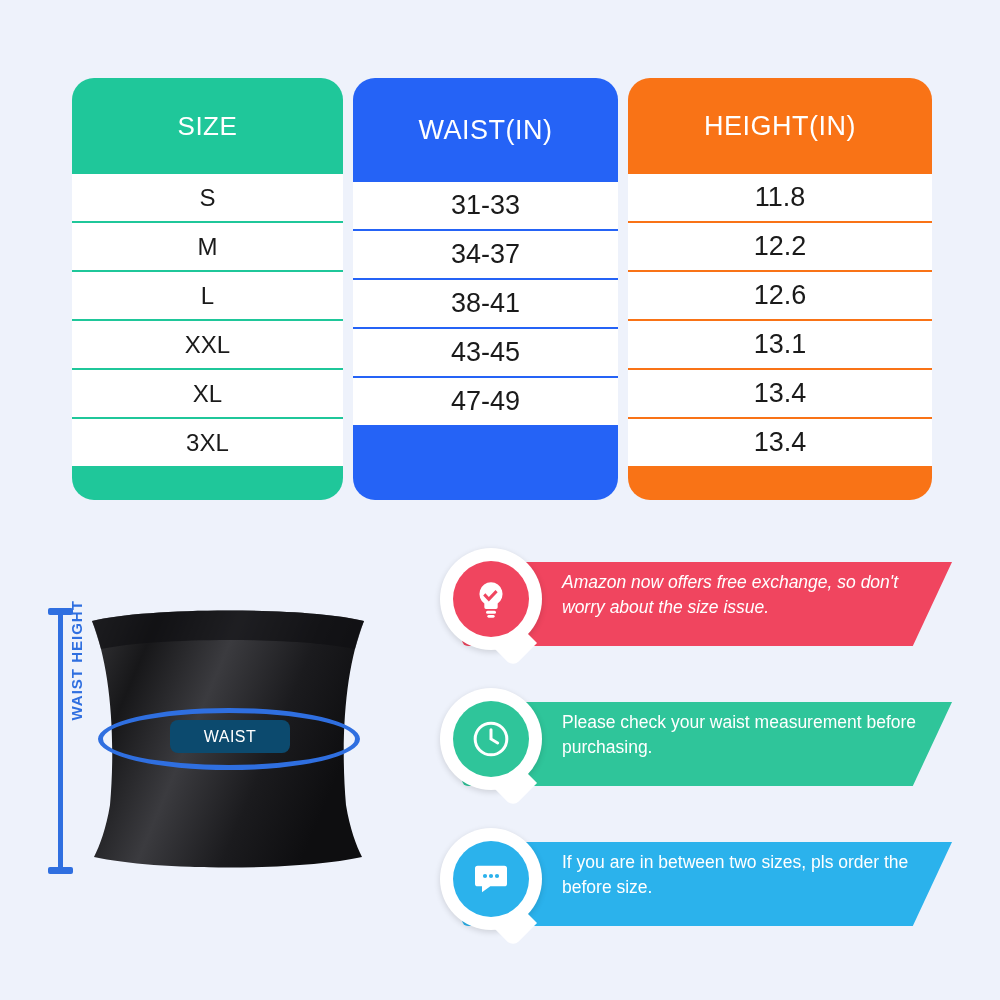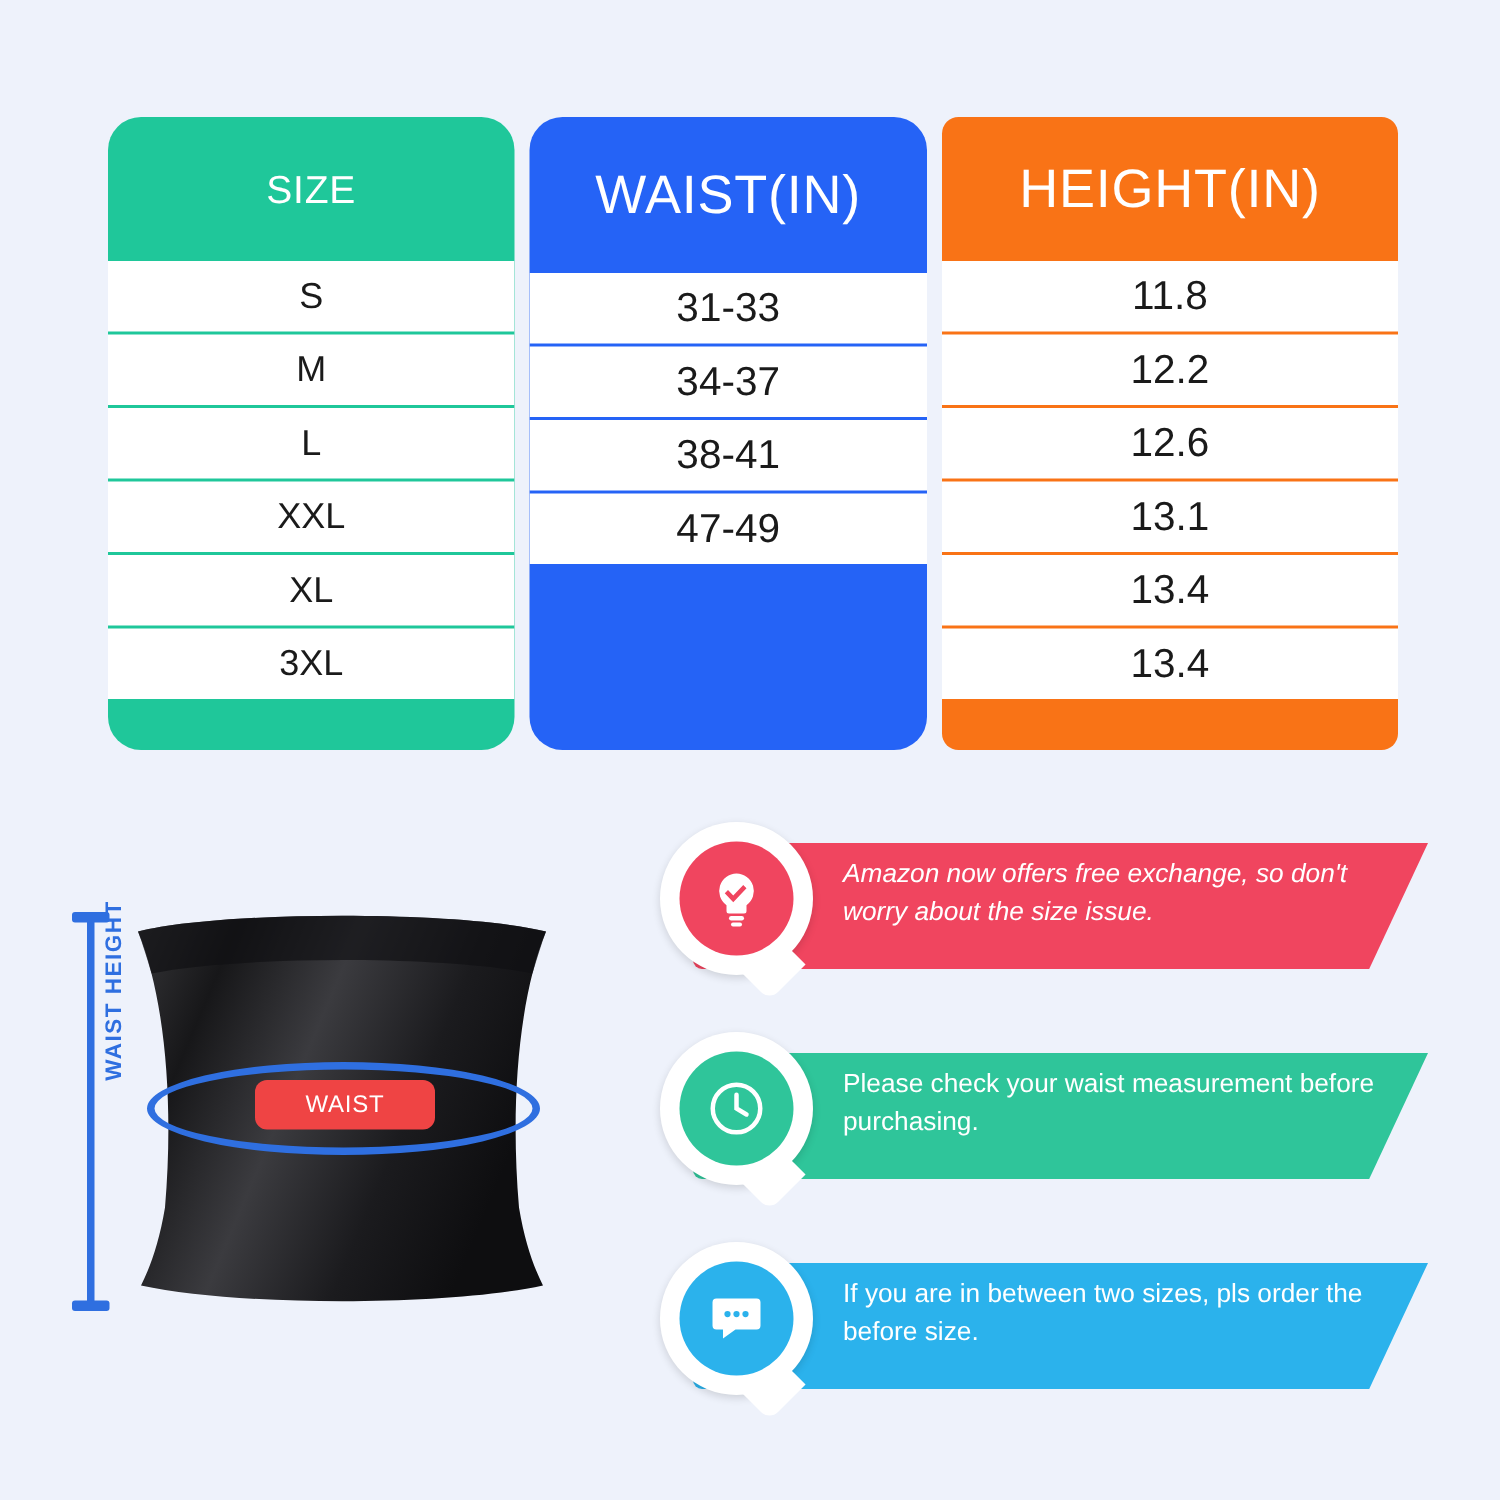--- a/index.html
+++ b/index.html
@@ -21,29 +21,29 @@
   }
   .col {
     border-radius: 22px;
     overflow: hidden;
     display: flex;
     flex-direction: column;
     position: relative;
   }
   .col.size   { width: 278px; background: #1fc79a; }
   .col.waist  { width: 272px; background: #2563f6; }
-  .col.height { width: 312px; background: #f97316; border-radius: 11px; }
+  .col.height { width: 312px; background: #f97316; }
 
   .col-head {
     height: 104px;
     display: flex;
     align-items: center;
     justify-content: center;
     color: #ffffff;
-    font-size: 36px;
+    font-size: 27px;
     letter-spacing: .5px;
     font-weight: 400;
   }
   .col.size .col-head { font-size: 26px; }
 
   .col-body {
     flex: 1;
     display: flex;
     flex-direction: column;
     padding-bottom: 32px;
@@ -75,21 +75,21 @@
     position: absolute;
     left: 78px; top: 148px;
     width: 262px; height: 62px;
     border: 5px solid #2f6fe0;
     border-radius: 50%;
   }
   .waist-pill {
     position: absolute;
     left: 150px; top: 160px;
     width: 120px; height: 33px;
-    background: #ef4444;
+    background: #0c4a6e;
     border-radius: 8px;
     display: flex; align-items: center; justify-content: center;
     color: #fff; font-size: 16px; letter-spacing: .5px;
   }
   .height-bar {
     position: absolute;
     left: 20px; top: 46px;
     width: 40px; height: 270px;
   }
   .height-bar .stem {
@@ -197,20 +197,21 @@
         <div class="cell">3XL</div>
       </div>
     </div>
 
     <div class="col waist">
       <div class="col-head">WAIST(IN)</div>
       <div class="col-body">
         <div class="cell">31-33</div>
         <div class="cell">34-37</div>
         <div class="cell">38-41</div>
+        <div class="cell">43-45</div>
         <div class="cell">47-49</div>
       </div>
     </div>
 
     <div class="col height">
       <div class="col-head">HEIGHT(IN)</div>
       <div class="col-body">
         <div class="cell">11.8</div>
         <div class="cell">12.2</div>
         <div class="cell">12.6</div>

